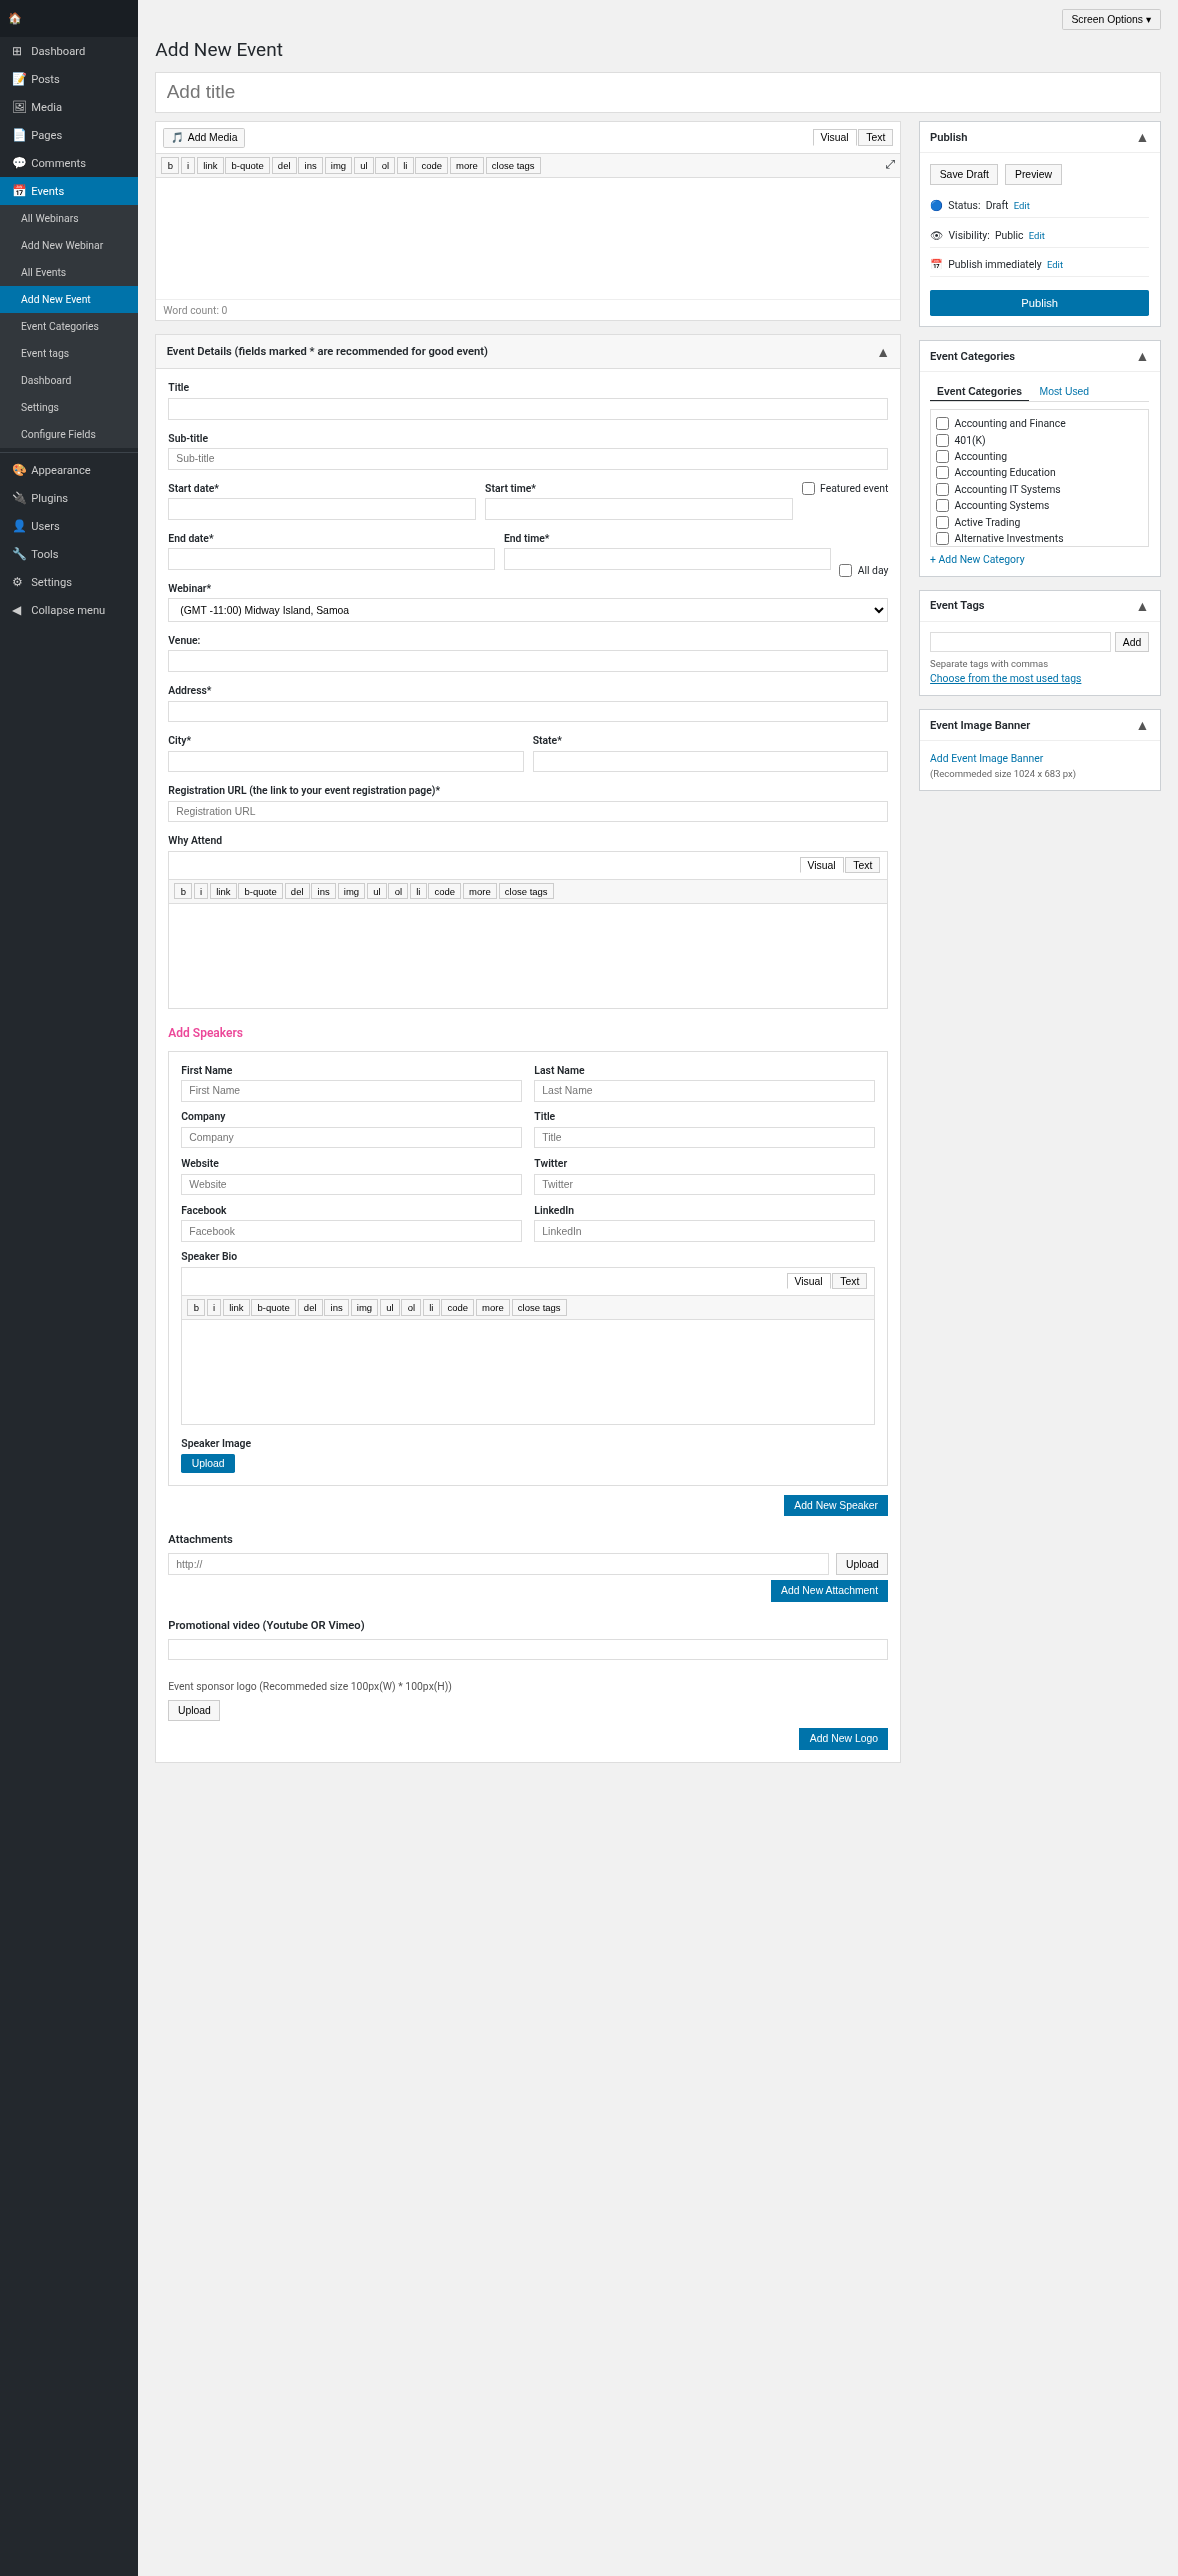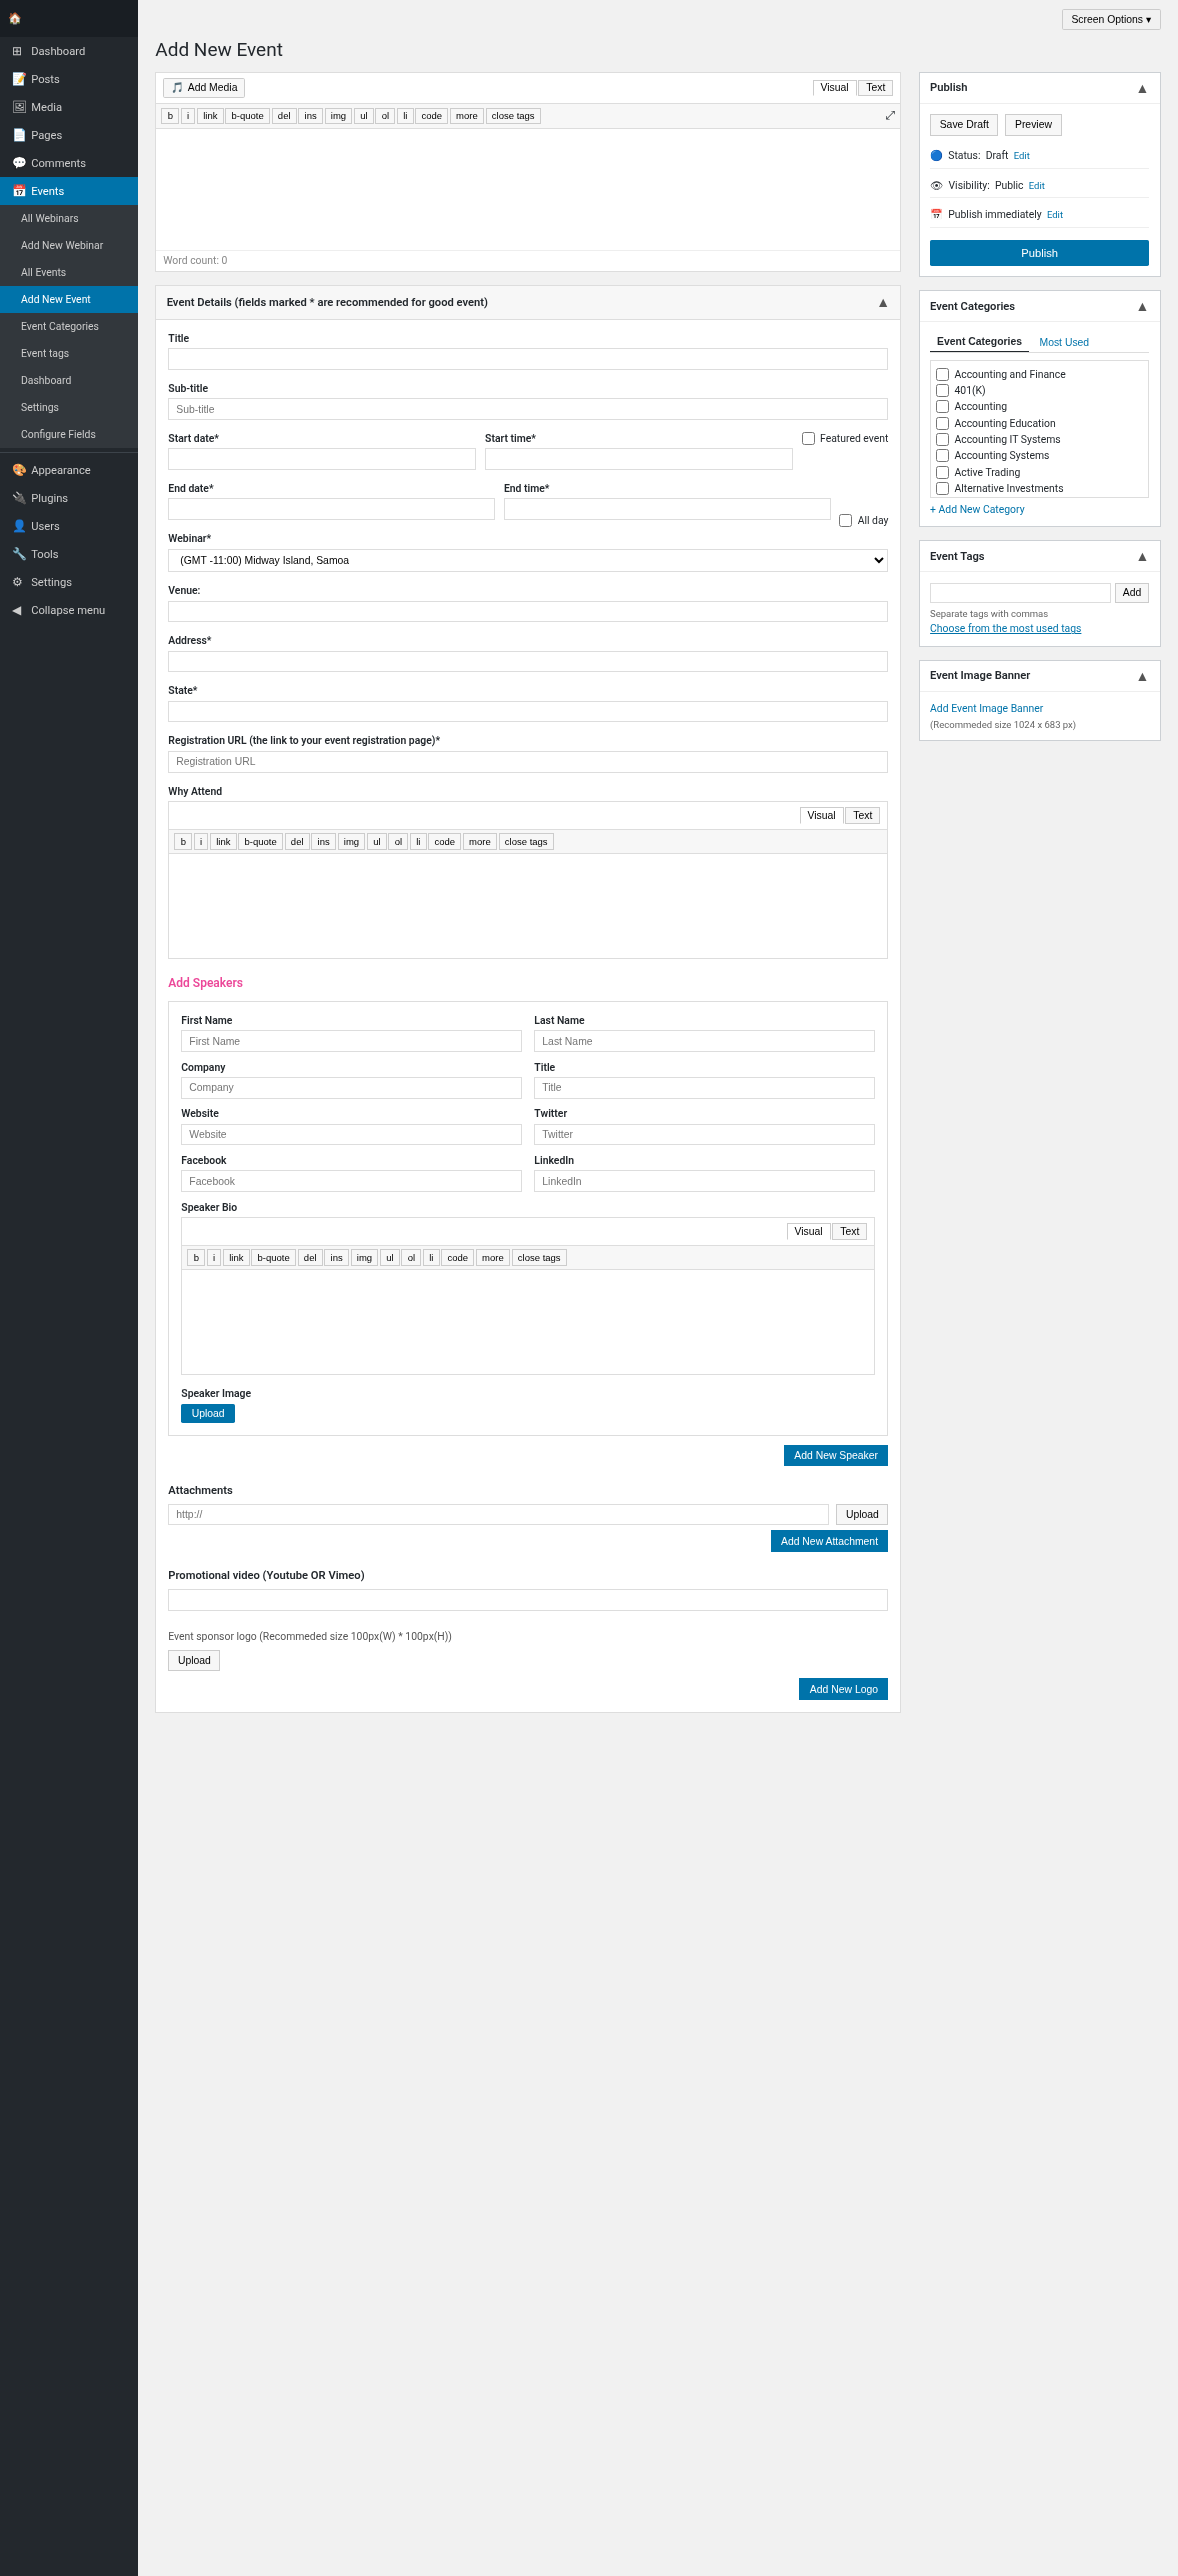--- a/index.html
+++ b/index.html
@@ -217,20 +217,21 @@
     
     <div class="top-bar">
       <div></div>
       <button class="screen-options-btn">Screen Options ▾</button>
     </div>
 
     
     <h1 class="page-title">Add New Event</h1>
 
     
+    <input class="title-input" type="text" placeholder="Add title" style="">
 
     
     <div class="two-col">
 
       <div class="main-col">
 
         <div class="content-area">
           <div class="content-toolbar">
             <button class="add-media-btn">
               <span>🎵</span>
@@ -323,20 +324,24 @@
               <label class="form-label">Venue:</label>
               <input type="text" class="form-input" style="">
             </div>
 
             <div class="form-field">
               <label class="form-label">Address*</label>
               <input type="text" class="form-input" style="">
             </div>
 
             <div class="form-row">
+              <div class="form-field">
+                <label class="form-label">City*</label>
+                <input type="text" class="form-input" style="">
+              </div>
               <div class="form-field">
                 <label class="form-label">State*</label>
                 <input type="text" class="form-input" style="">
               </div>
             </div>
 
 
             <div class="form-field">
               <label class="form-label">Registration URL (the link to your event registration page)*</label>
               <input type="text" class="form-input" placeholder="Registration URL" style="">

